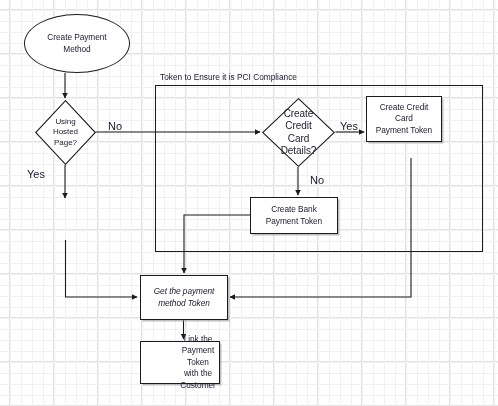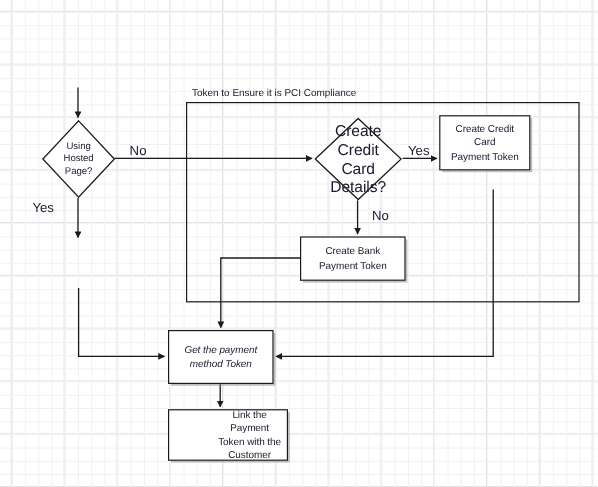--- a/index.html
+++ b/index.html
@@ -95,38 +95,42 @@
 
       <path d="M 411 158 L 411 297 L 230 297" marker-end="url(#arrow)"></path>
 
       <path d="M 183.5 320 L 183.5 339" marker-end="url(#arrow)"></path>
     </g>
   </svg>
 
   <div class="group-box" style="left:155px;top:85px;width:328px;height:167px;"></div>
   <div class="group-label" style="left:160px;top:72px;">Token to Ensure it is PCI Compliance</div>
 
+  <div class="node ellipse" style="left:24px;top:14px;width:106px;height:59px;">
+    <span class="node-text">Create Payment
+Method</span>
+  </div>
 
   <div class="diamond-wrap" style="left:35px;top:100px;width:61px;height:65px;">
     <svg class="diamond-shape" viewBox="0 0 61 65" preserveAspectRatio="none">
       <polygon points="30.5,0.7 60.3,32.5 30.5,64.3 0.7,32.5" fill="#ffffff" stroke="#1b1b1b" stroke-width="1.1"></polygon>
     </svg>
     <div class="diamond-label">
       <span class="node-text" style="font-size:8px;line-height:1.3;">Using
 Hosted
 Page?</span>
     </div>
   </div>
 
   <div class="diamond-wrap" style="left:262px;top:98px;width:73px;height:69px;">
     <svg class="diamond-shape" viewBox="0 0 73 69" preserveAspectRatio="none">
       <polygon points="36.5,0.7 72.3,34.5 36.5,68.3 0.7,34.5" fill="#ffffff" stroke="#1b1b1b" stroke-width="1.1"></polygon>
     </svg>
     <div class="diamond-label">
-      <span class="node-text" style="font-size:13px;line-height:1.22;">Create
+      <span class="node-text" style="font-size:10px;line-height:1.22;">Create
 Credit
 Card
 Details?</span>
     </div>
   </div>
 
 
   <div class="node rectbox" style="left:366px;top:96px;width:76px;height:46px;">
     <span class="node-text">Create Credit Card
 Payment Token</span>
@@ -135,21 +139,21 @@
   <div class="node rectbox" style="left:250px;top:197px;width:88px;height:37px;">
     <span class="node-text">Create Bank
 Payment Token</span>
   </div>
 
   <div class="node rectbox" style="left:140px;top:275px;width:88px;height:45px;font-style:italic;">
     <span class="node-text">Get the payment
 method Token</span>
   </div>
 
-  <div class="node rectbox" style="left:140px;top:341px;width:100px;height:43px;padding-left:36px;">
+  <div class="node rectbox" style="left:140px;top:341px;width:80px;height:43px;padding-left:36px;">
     <span class="node-text">Link the Payment
 Token with the
 Customer</span>
   </div>
 
   <div class="edge-label" style="left:108px;top:120px;">No</div>
   <div class="edge-label" style="left:27px;top:168px;">Yes</div>
   <div class="edge-label" style="left:340px;top:120px;">Yes</div>
   <div class="edge-label" style="left:310px;top:174px;">No</div>
 

